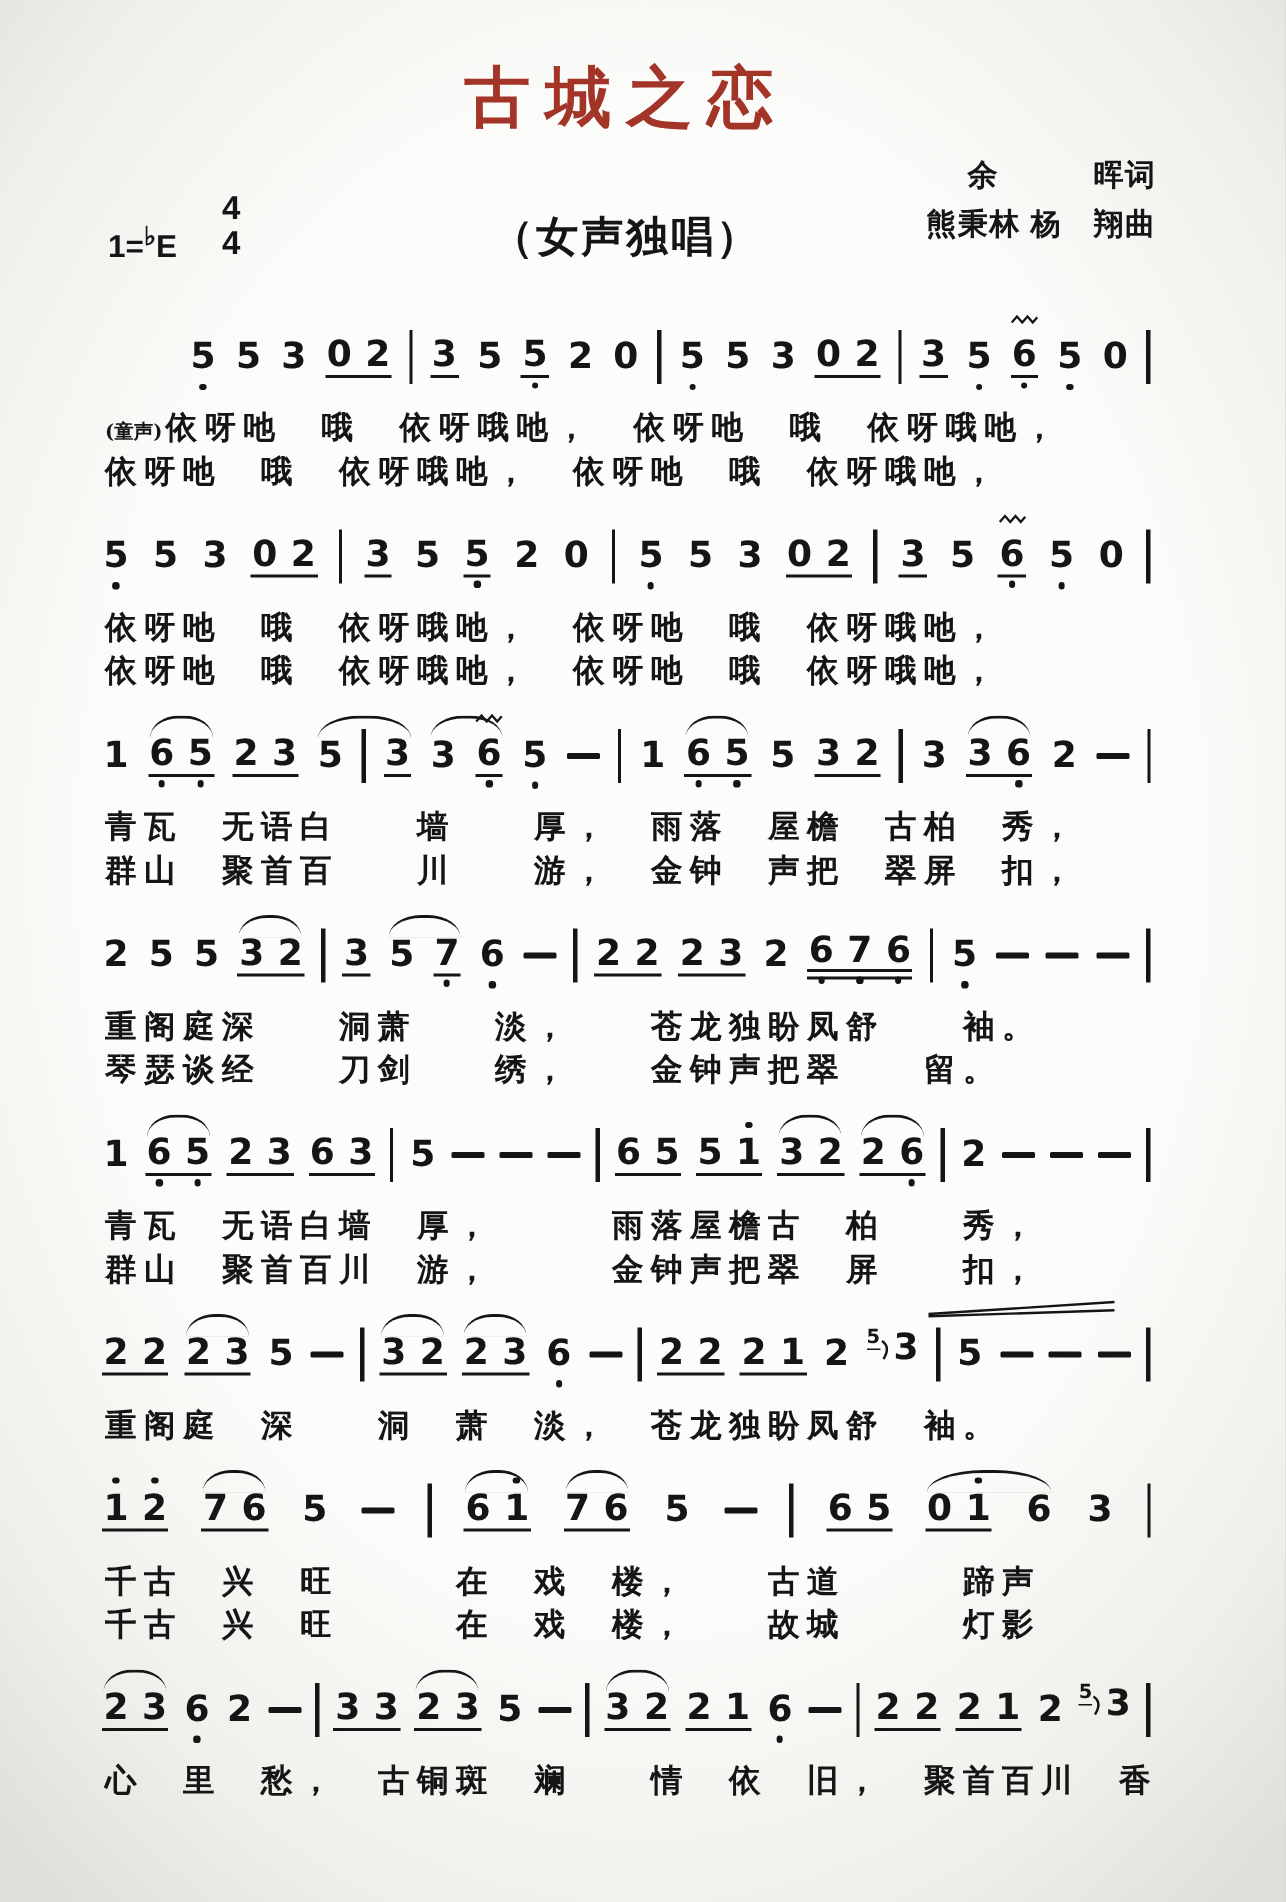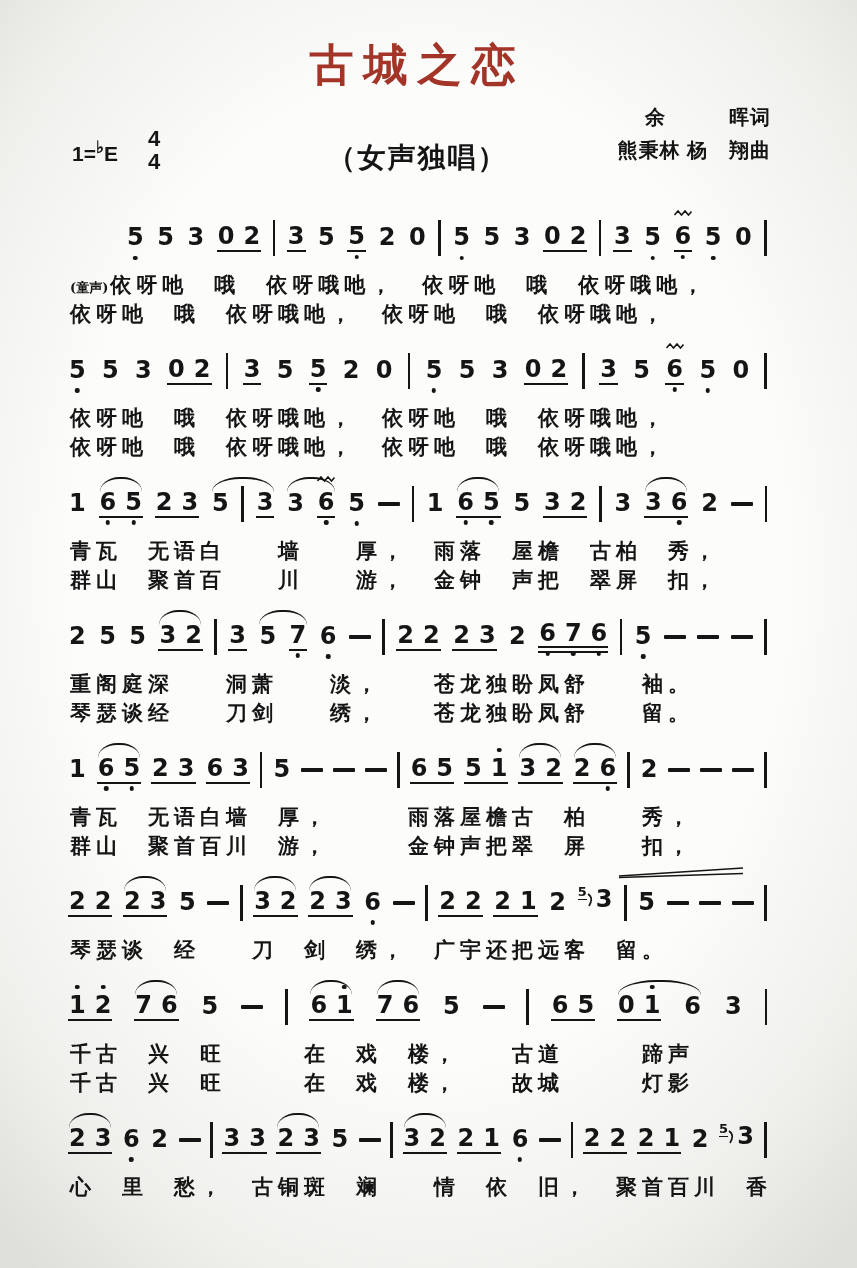--- a/index.html
+++ b/index.html
@@ -3,21 +3,21 @@
 <meta charset="utf-8">
 <style>
   html,body{margin:0;padding:0;background:#d9d9d7;}
   .page{position:relative;width:857px;height:1268px;margin:0 auto;overflow:hidden;
     background:radial-gradient(ellipse 75% 70% at 50% 45%, #fcfcfa 55%, #efefec 82%, #dededb 100%);
     color:#151515;font-family:"Liberation Sans",sans-serif;}
   .sheet{padding:26px 86px 0 64px;}
   .title{margin:10px 0 0 0;text-align:center;font-size:44px;font-weight:700;
     letter-spacing:10px;color:#a33428;font-family:"DejaVu Serif",serif;}
   .header-row{position:relative;height:78px;margin-top:22px;}
-  .key{position:absolute;left:8px;top:20px;font-size:21px;font-weight:700;}
+  .key{position:absolute;left:8px;top:30px;font-size:21px;font-weight:700;}
   .key .flat{font-size:17px;vertical-align:super;}
   .timesig{position:absolute;left:84px;top:10px;font-size:22px;font-weight:700;
     display:flex;flex-direction:column;align-items:center;line-height:1.05;}
   .perf{position:absolute;left:50%;top:22px;transform:translateX(-50%);
     font-size:28px;font-weight:700;letter-spacing:2px;}
   .credits{position:absolute;right:0;top:-16px;font-size:20px;font-weight:700;
     text-align:right;line-height:1.65;letter-spacing:1px;}
   .systems{margin-top:4px;}
   .system{margin-bottom:3px;}
   .notes-row{position:relative;display:flex;justify-content:space-between;align-items:center;
@@ -322,21 +322,21 @@
                 <span class="digit">5<i class="dot db"></i></span>
               </span></span>
             <span class="dash"></span>
             <span class="dash"></span>
             <span class="dash"></span>
             <span class="bar"></span>
             <div class="arc" style="left: 95px; width: 42px; top: 12px;"></div>
             <div class="arc" style="left: 195px; width: 48px; top: 12px;"></div>
           </div>
           <div class="lyrics-row"><span>重阁庭深　　洞萧　　淡，　　苍龙独盼凤舒　　袖。</span></div>
-          <div class="lyrics-row"><span>琴瑟谈经　　刀剑　　绣，　　苍龙独盼凤舒　　留。</span></div>
+          <div class="lyrics-row"><span>琴瑟谈经　　刀剑　　绣，　　金钟声把翠　　留。</span></div>
         </div>
         <div class="system">
           <div class="notes-row">
             <span class="note"><span class="core">
                 <span class="digit">1</span>
               </span></span>
             <span class="note"><span class="core ul">
                 <span class="digit">6<i class="dot db"></i></span>
                 <span class="digit">5<i class="dot db"></i></span>
               </span></span>
@@ -443,21 +443,21 @@
             <span class="dash"></span>
             <span class="bar"></span>
             <div class="hairpin"><svg width="128" height="14">
                 <line x1="2" y1="10" x2="126" y2="2" stroke="#151515" stroke-width="1.6"></line>
                 <line x1="2" y1="11.5" x2="126" y2="7.5" stroke="#151515" stroke-width="1.6"></line>
               </svg></div>
             <div class="arc" style="left: 60px; width: 42px; top: 12px;"></div>
             <div class="arc" style="left: 190px; width: 42px; top: 12px;"></div>
             <div class="arc" style="left: 245px; width: 42px; top: 12px;"></div>
           </div>
-          <div class="lyrics-row"><span>琴瑟谈　经　　刀　剑　绣，　广宇还把远客　留。</span></div>
+          <div class="lyrics-row"><span>重阁庭　深　　洞　萧　淡，　苍龙独盼凤舒　袖。</span></div>
         </div>
         <div class="system">
           <div class="notes-row">
             <span class="note"><span class="core ul">
                 <span class="digit">1<i class="dot da"></i></span>
                 <span class="digit">2<i class="dot da"></i></span>
               </span></span>
             <span class="note"><span class="core ul">
                 <span class="digit">7</span>
                 <span class="digit">6</span>

